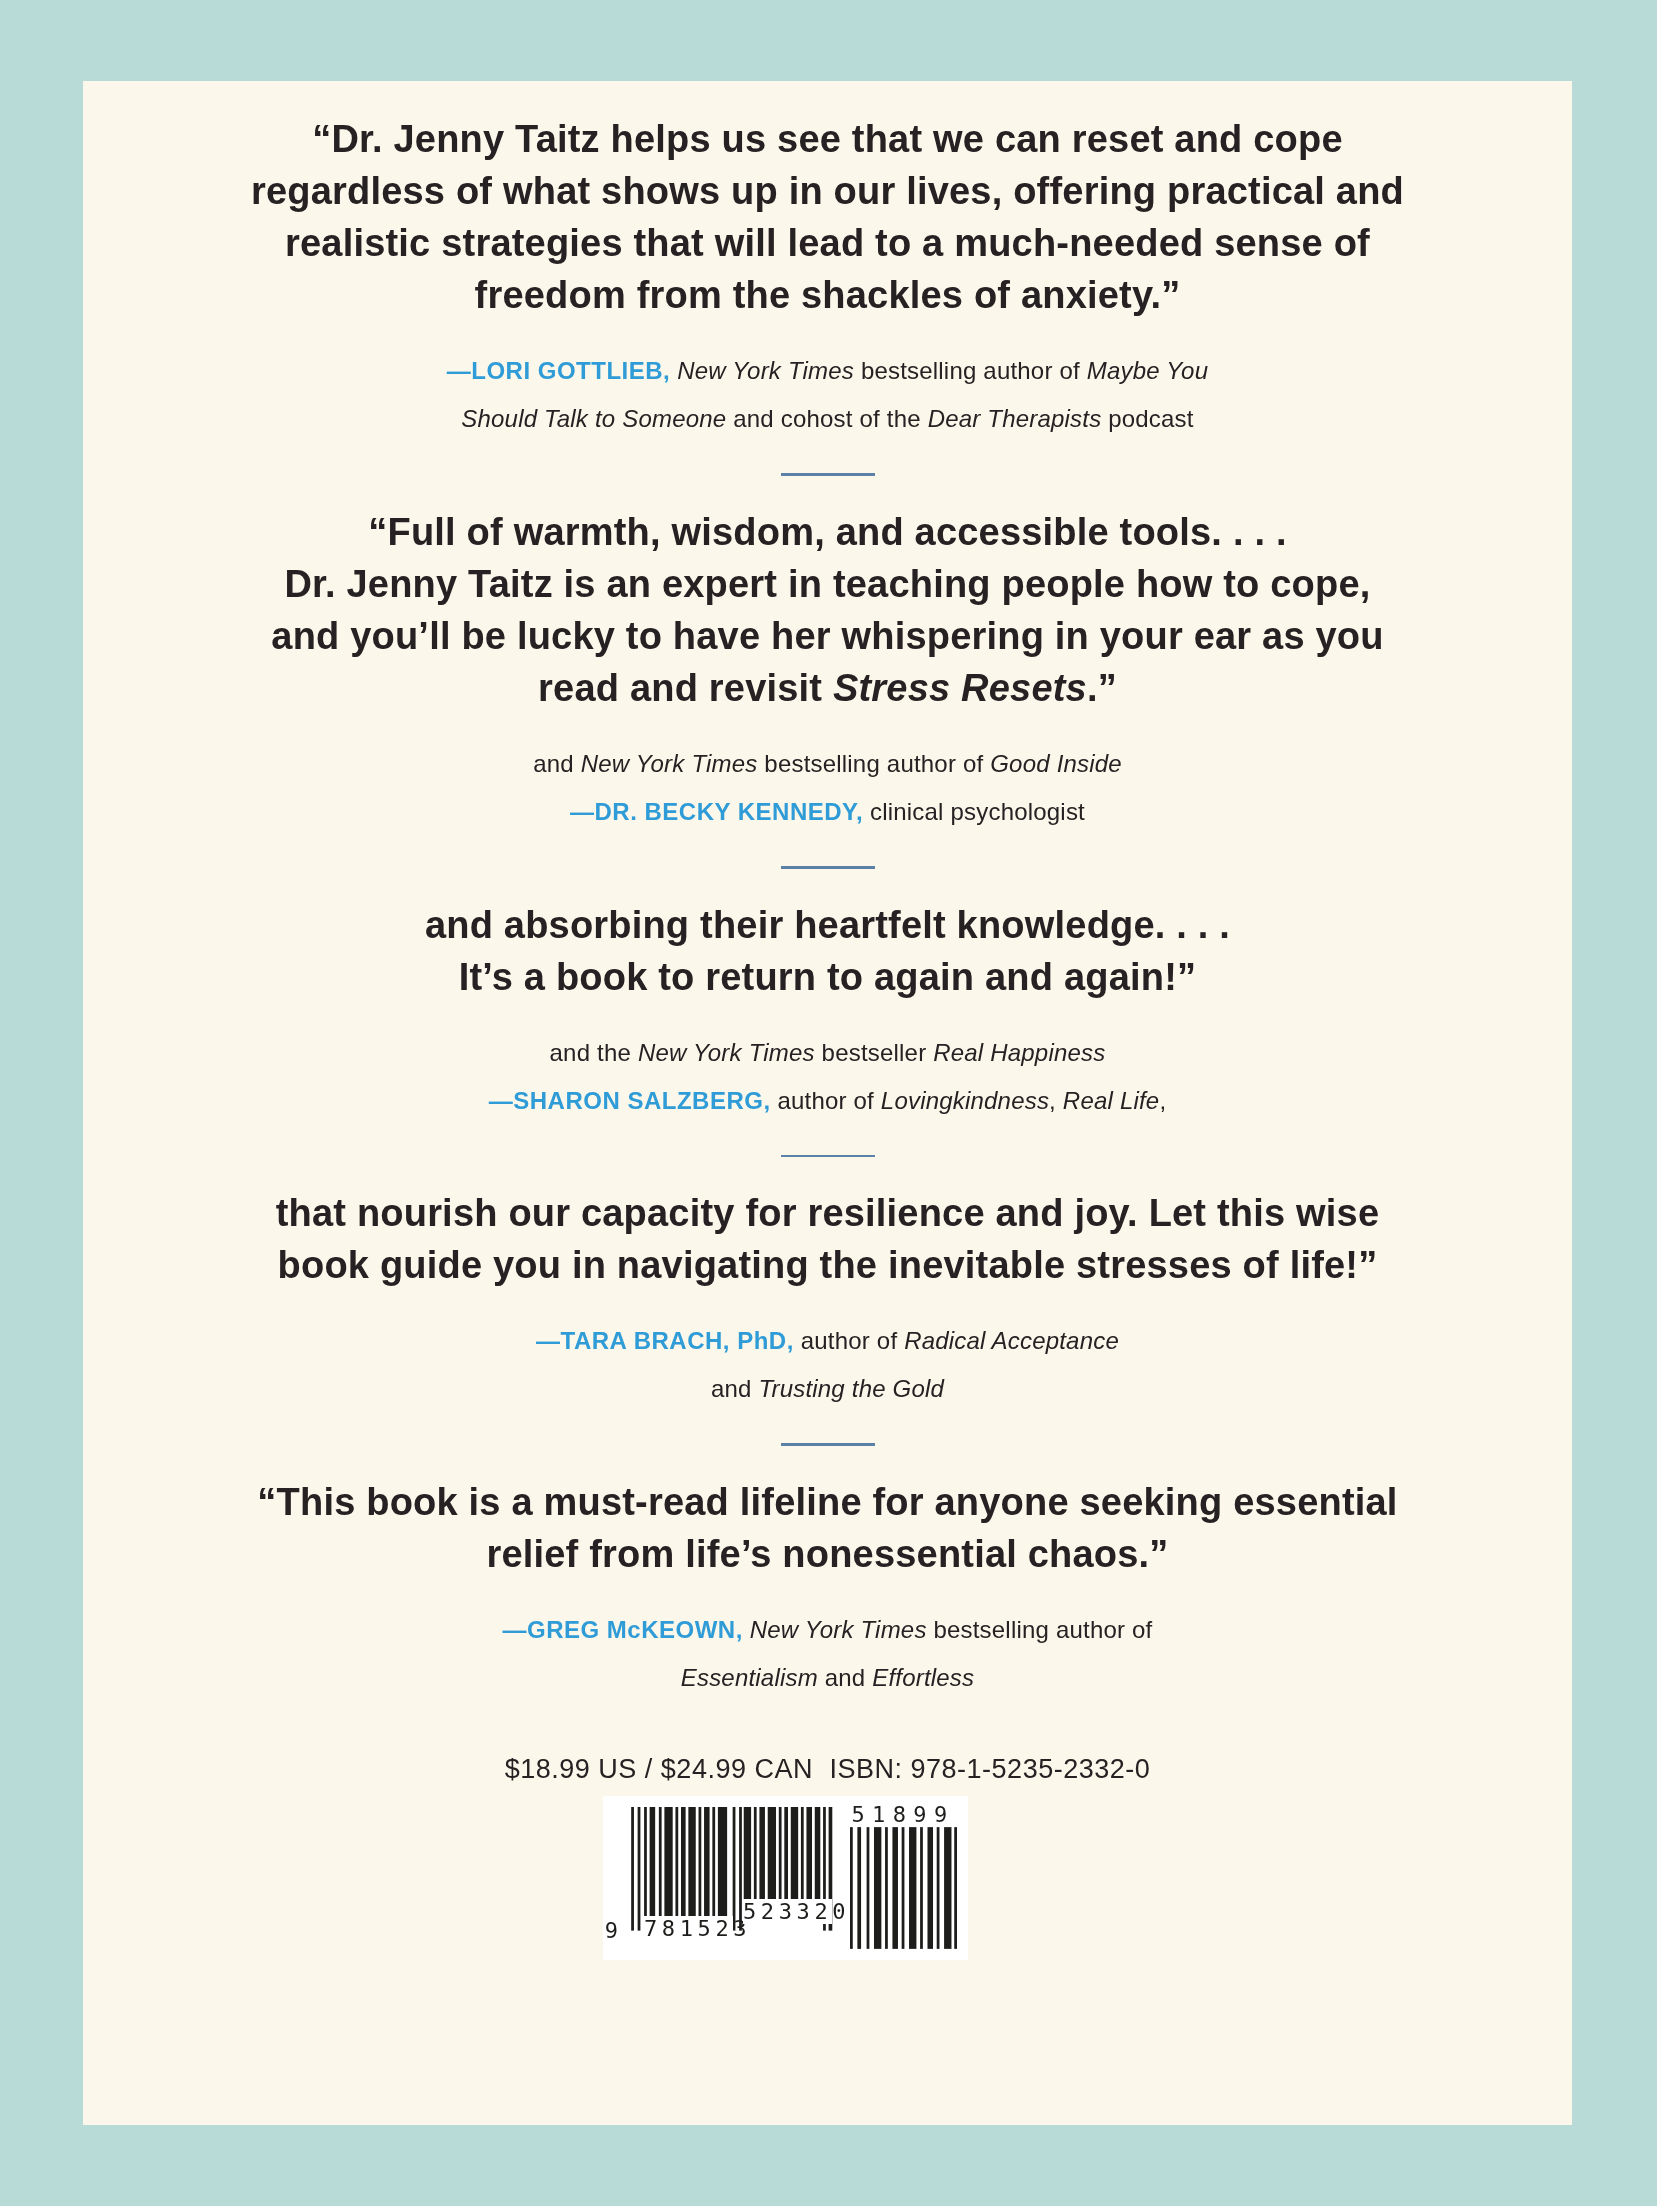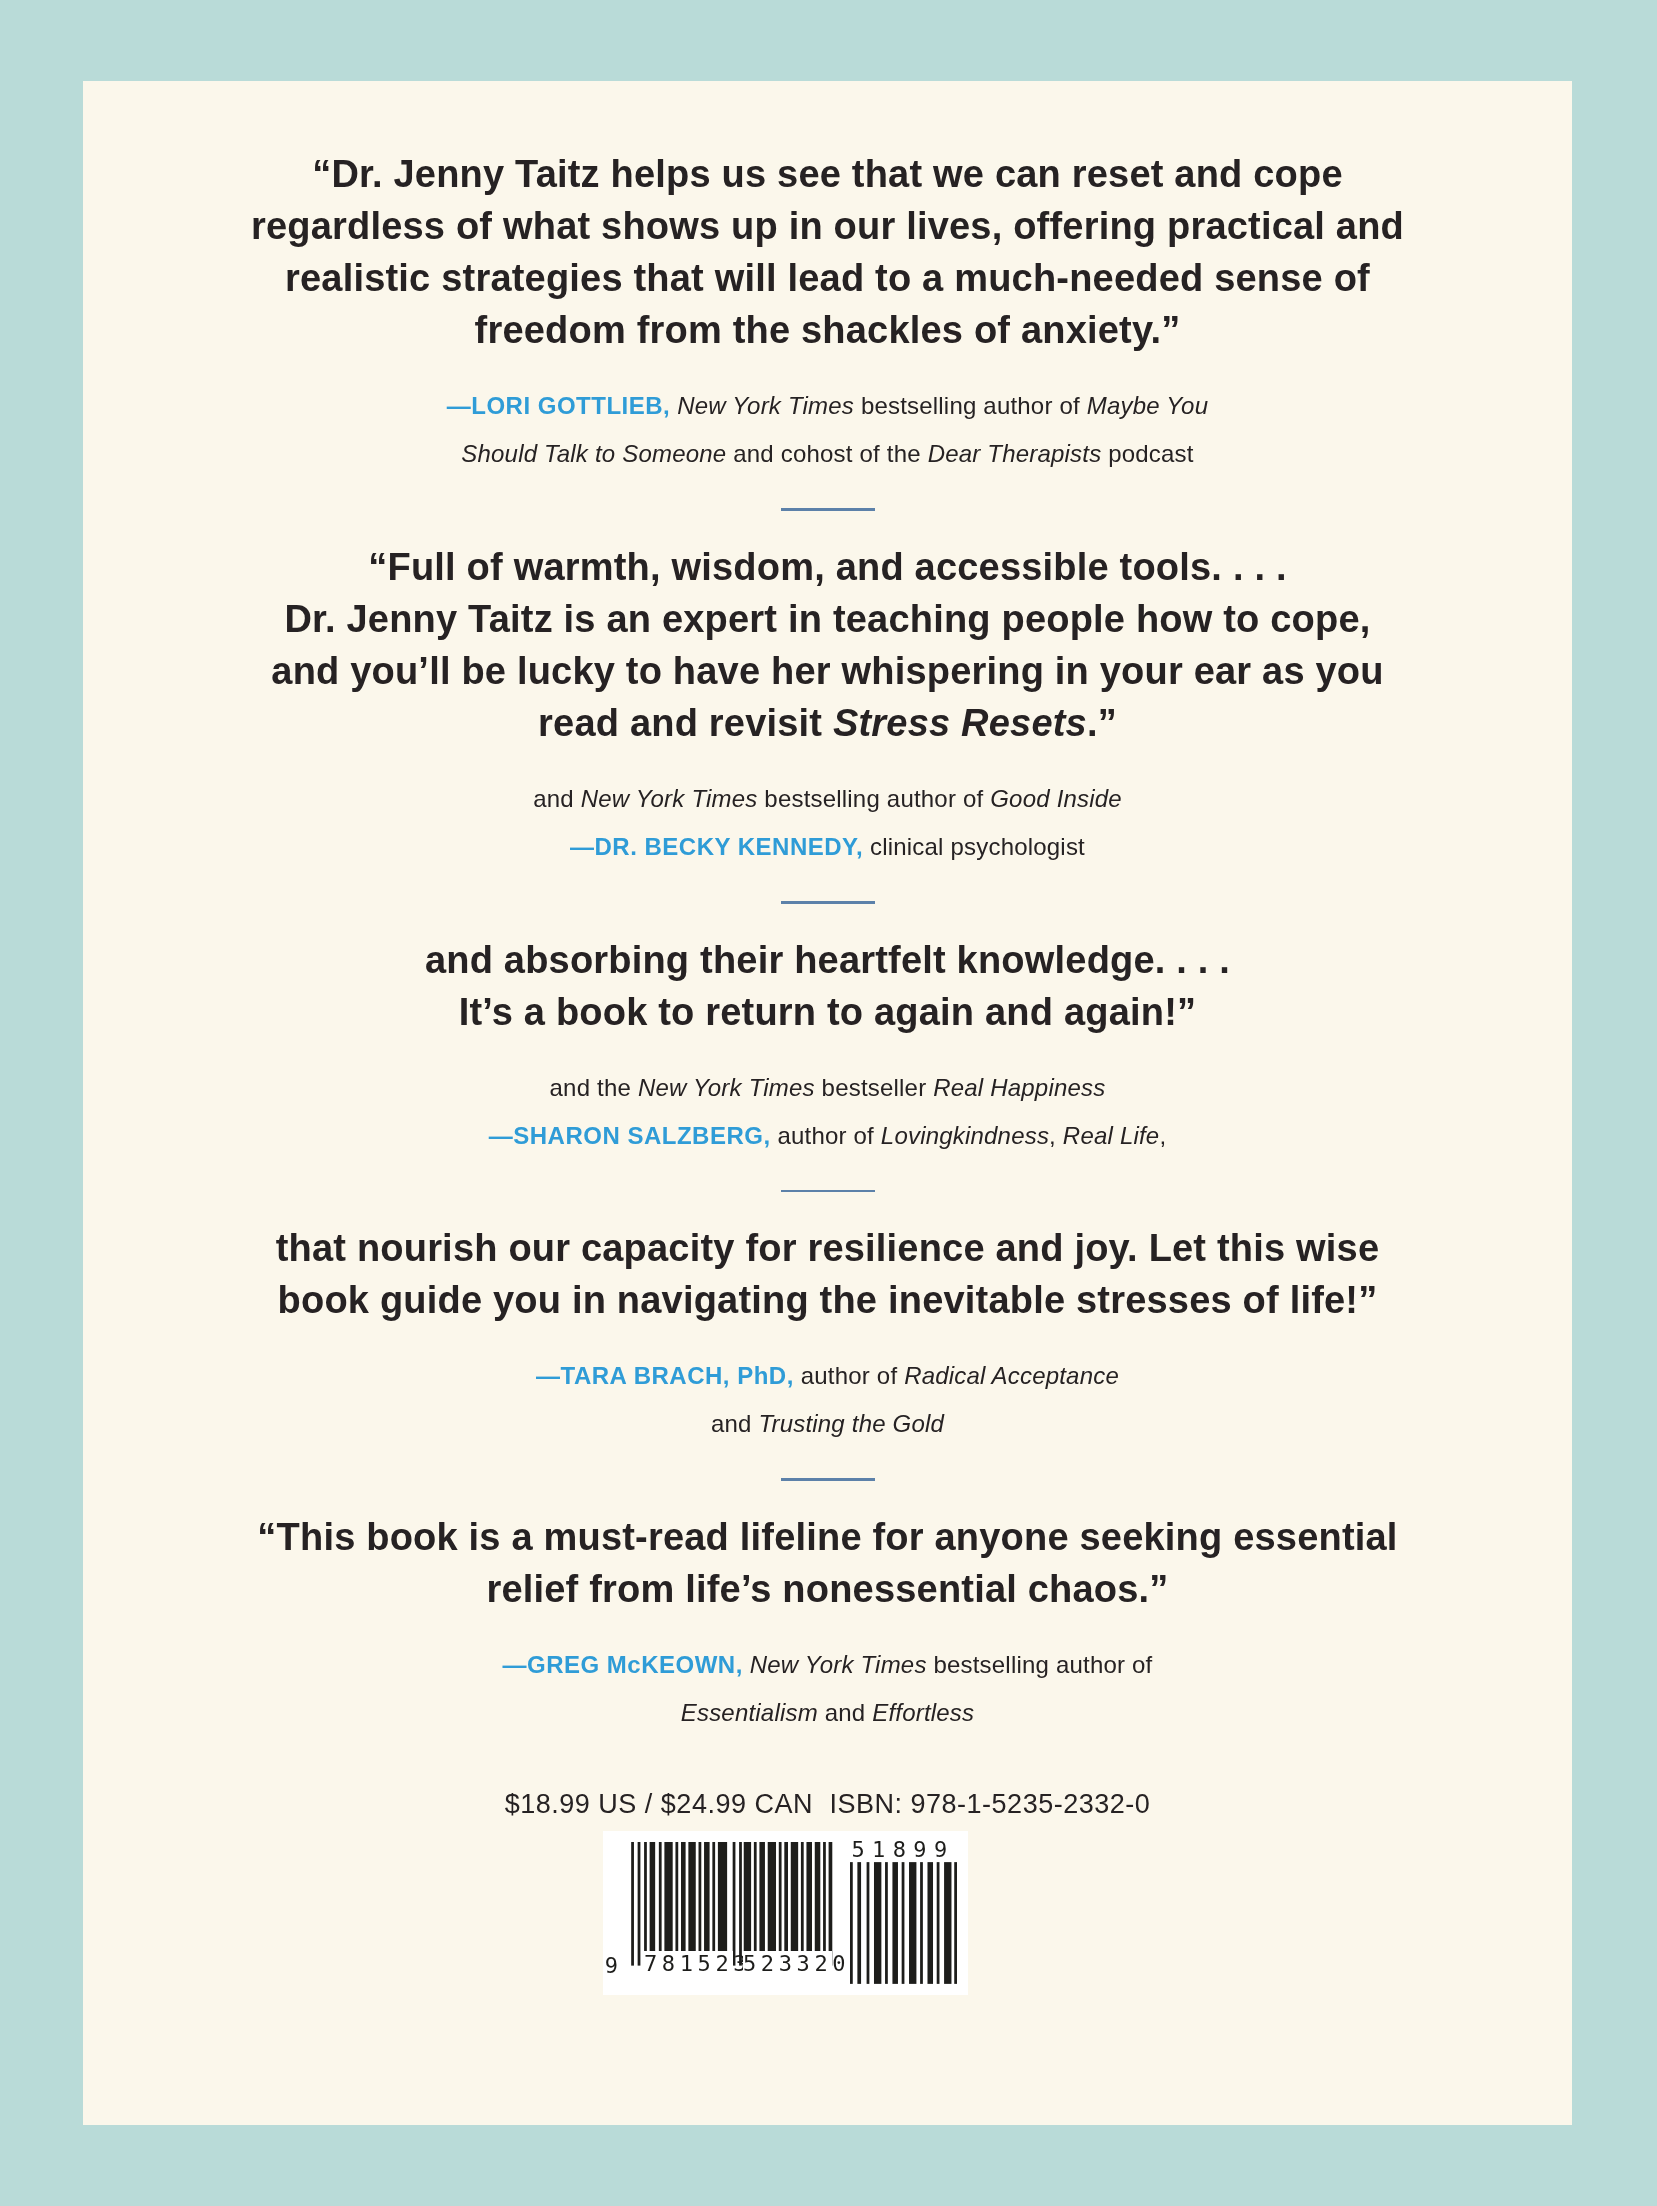--- a/index.html
+++ b/index.html
@@ -16,21 +16,21 @@
   }
   .paper{
     position:absolute;
     left:83px;top:81px;right:86px;bottom:82px;
     background:var(--paper,#fbf7eb);
     overflow:hidden;
     text-align:center;
     color:var(--ink,#262223);
   }
   .content{
-    padding-top:67px;
+    padding-top:32px;
   }
   .quote{
     font-size:38px;
     line-height:52px;
     font-weight:600;
     letter-spacing:0.2px;
   }
   .attr{
     margin-top:26px;
     font-size:24px;
@@ -67,21 +67,21 @@
   .bc-sup{position:absolute;left:247px;top:31px;}
   .bc-digit{
     position:absolute;
     font-family:"DejaVu Sans Mono", monospace;
     font-size:22px;
     color:#1d1d1b;
     background:#ffffff;
   }
   .bc-left{left:1.8px;top:122px;}
   .bc-g1{left:41px;top:120px;width:89px;text-align:center;letter-spacing:4.6px;}
-  .bc-g2{left:140px;top:120px;width:89px;text-align:right;letter-spacing:4.6px;}
+  .bc-g2{left:140px;top:103px;width:89px;text-align:right;letter-spacing:4.6px;}
   .bc-sup-digits{left:240px;top:5.5px;width:120px;letter-spacing:7.4px;}
   svg rect{fill:#1d1d1b;}
 </style>
 </head>
 <body>
 
 <div class="cover" style="--border: #b9dbd8;">
   <div class="paper" style="--paper: #fbf7eb; --ink: #262223; --accent: #2f9cd7; --divider: #5c81a9;">
     <div class="content">
 

